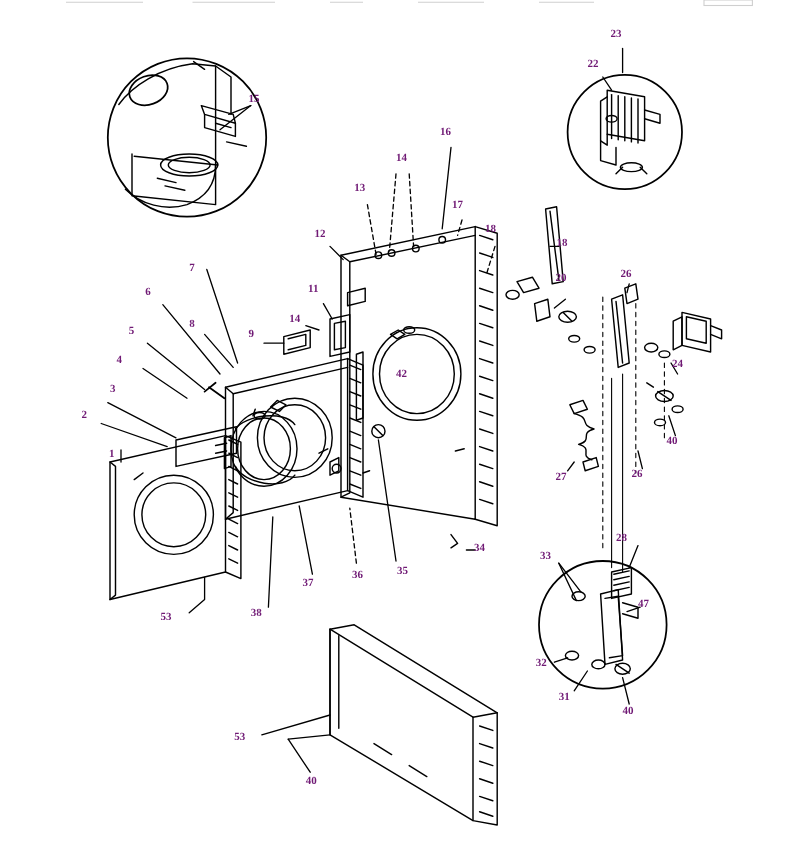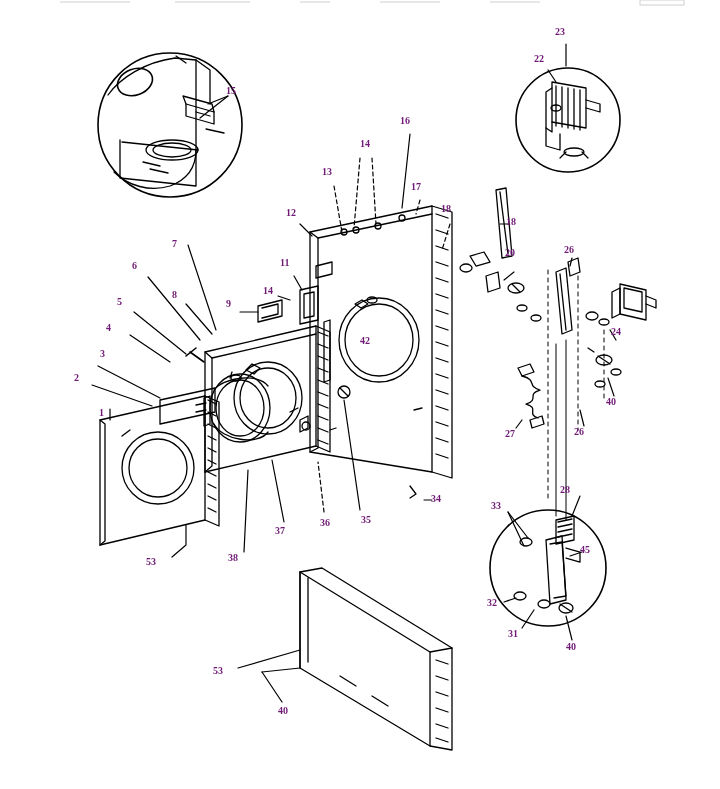--- a/index.html
+++ b/index.html
@@ -313,21 +313,21 @@
   <div class="callout" style="left:74px;top:373px">2</div>
   <div class="callout" style="left:505px;top:429px">27</div>
   <div class="callout" style="left:574px;top:427px">26</div>
   <div class="callout" style="left:99px;top:408px">1</div>
   <div class="callout" style="left:431px;top:494px">34</div>
   <div class="callout" style="left:361px;top:515px">35</div>
   <div class="callout" style="left:320px;top:518px">36</div>
   <div class="callout" style="left:275px;top:526px">37</div>
   <div class="callout" style="left:491px;top:501px">33</div>
   <div class="callout" style="left:560px;top:485px">28</div>
-  <div class="callout" style="left:580px;top:545px">45</div>
+  <div class="callout" style="left:580px;top:545px">47</div>
   <div class="callout" style="left:228px;top:553px">38</div>
   <div class="callout" style="left:146px;top:557px">53</div>
   <div class="callout" style="left:487px;top:598px">32</div>
   <div class="callout" style="left:508px;top:629px">31</div>
   <div class="callout" style="left:566px;top:642px">40</div>
   <div class="callout" style="left:213px;top:666px">53</div>
   <div class="callout" style="left:278px;top:706px">40</div>
 
 </div>
 

